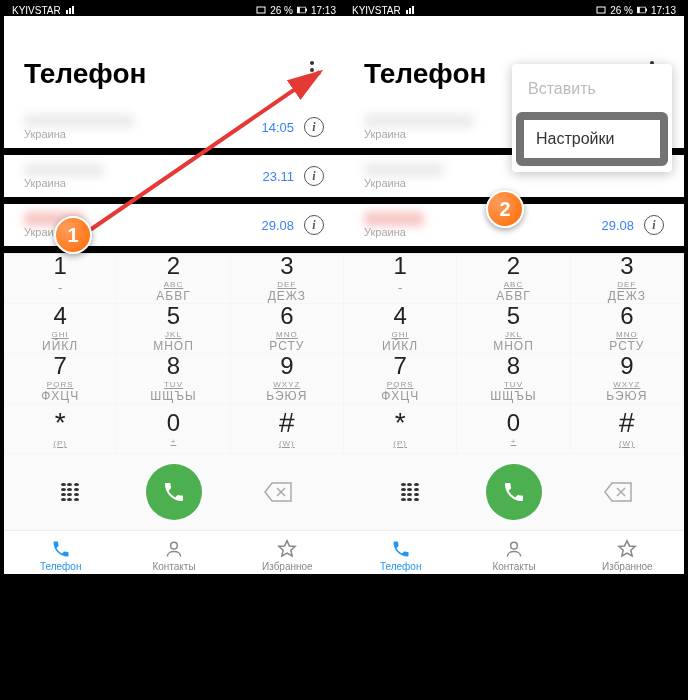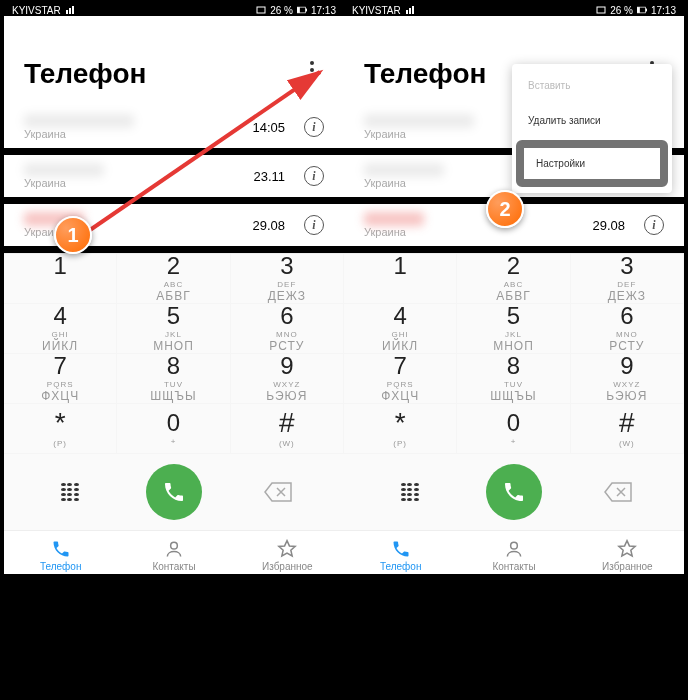--- a/index.html
+++ b/index.html
@@ -15,48 +15,48 @@
   .header { display: flex; justify-content: space-between; align-items: flex-start; padding: 42px 20px 16px 20px; position: relative; }
   .header h1 { font-size: 28px; font-weight: 700; color: #000; }
   .more-btn { width: 24px; height: 24px; display: flex; flex-direction: column; justify-content: center; align-items: center; gap: 3px; cursor: pointer; }
   .more-btn span { width: 4px; height: 4px; background: #333; border-radius: 50%; }
 
   .calls { flex-shrink: 0; }
   .call-row { display: flex; align-items: center; padding: 8px 20px; border-bottom: 7px solid #000000; }
   .call-main { flex: 1; }
   .call-name { font-size: 15px; color: #333; }
   .call-sub { font-size: 11px; color: #aaa; }
-  .call-time { font-size: 13px; color: #000000; margin-right: 19px; }
+  .call-time { font-size: 13px; color: #3b82f6; margin-right: 10px; }
   .info-icon { width: 20px; height: 20px; border: 1.5px solid #555; border-radius: 50%; display: flex; align-items: center; justify-content: center; font-size: 12px; font-weight: 600; color: #555; font-style: italic; font-family: serif; }
   .blur { filter: blur(5px); background: rgba(0,0,0,0.08); border-radius: 4px; }
   .blur.red { background: rgba(229,57,53,0.3); }
 
   .dialpad { flex: 1; display: grid; grid-template-columns: repeat(3,1fr); grid-template-rows: repeat(4,1fr); background: #fafafa; border-top: 1px solid #eee; }
   .key { display: flex; flex-direction: column; align-items: center; justify-content: center; cursor: pointer; border-right: 1px solid rgba(0,0,0,0.02); border-bottom: 1px solid rgba(0,0,0,0.02); }
   .key .num { font-size: 24px; font-weight: 400; color: #222; line-height: 1; }
   .key .num.sym { font-size: 28px; }
-  .key .l1 { font-size: 8px; color: #999; letter-spacing: 1px; margin-top: 2px; }
+  .key .l1 { font-size: 8px; color: #999; letter-spacing: 1px; margin-top: 2px; text-decoration: underline; }
   .key .l2 { font-size: 12px; color: #999; letter-spacing: 1px; }
 
   .actions { display: flex; align-items: center; justify-content: space-around; padding: 10px 20px; background: #fafafa; }
   .act-left { width: 30px; height: 30px; display: flex; align-items: center; justify-content: center; }
   .dial-grid { width: 18px; height: 18px; display: grid; grid-template-columns: repeat(3,1fr); grid-template-rows: repeat(4,1fr); gap: 1.5px; }
   .dial-grid span { background: #333; border-radius: 50%; }
   .call-btn { width: 56px; height: 56px; background: #4caf50; border-radius: 50%; display: flex; align-items: center; justify-content: center; color: #fff; }
   .call-btn svg { width: 24px; height: 24px; fill: #fff; }
   .backspace { width: 30px; height: 24px; }
   .backspace svg { stroke: #aaa; fill: none; stroke-width: 1.5; }
 
   .bottomnav { display: flex; border-top: 1px solid #eee; background: #fff; }
   .nav-item { flex: 1; display: flex; flex-direction: column; align-items: center; padding: 8px 0; font-size: 10px; color: #888; cursor: pointer; }
   .nav-item.active { color: #2196f3; }
   .nav-item svg { width: 20px; height: 20px; margin-bottom: 2px; }
 
   .popup { position: absolute; top: 60px; right: 12px; width: 160px; background: #fff; box-shadow: 0 2px 12px rgba(0,0,0,0.25); border-radius: 4px; z-index: 10; padding: 4px 0; }
-  .popup div { padding: 12px 16px; font-size: 10px; color: #333; cursor: pointer; }
+  .popup div { padding: 12px 16px; font-size: 16px; color: #333; cursor: pointer; }
   .popup div.disabled { color: #bbb; }
   .popup .highlight { border: 8px solid #737373; border-radius: 6px; margin: 2px 4px; padding: 10px 12px; }
 
   .marker { position: absolute; width: 38px; height: 38px; background: radial-gradient(circle at 30% 30%, #ff9d5c, #ff6a00); border-radius: 50%; border: 2px solid #fff; box-shadow: 0 2px 6px rgba(0,0,0,0.4); color: #fff; font-size: 20px; font-weight: 700; display: flex; align-items: center; justify-content: center; z-index: 20; }
   .marker-1 { top: 216px; left: 54px; }
   .marker-2 { top: 190px; left: 486px; }
 
   .arrow { position: absolute; z-index: 19; pointer-events: none; }
 </style>
 </head>
@@ -258,21 +258,20 @@
       <h1>Телефон</h1>
       <div class="more-btn">
           <span></span>
           <span></span>
           <span></span>
         </div>
     </div>
 
     <div class="popup">
       <div class="disabled">Вставить</div>
-      <div>Удалить записи</div>
       <div class="highlight">Настройки</div>
     </div>
 
     <div class="calls">
       <div class="call-row">
         <div class="call-main">
           <div class="call-name blur" style="width:110px;height:14px"></div>
           <div class="call-sub">Украина</div>
         </div>
         <div class="call-time" style="visibility:hidden">.</div>

